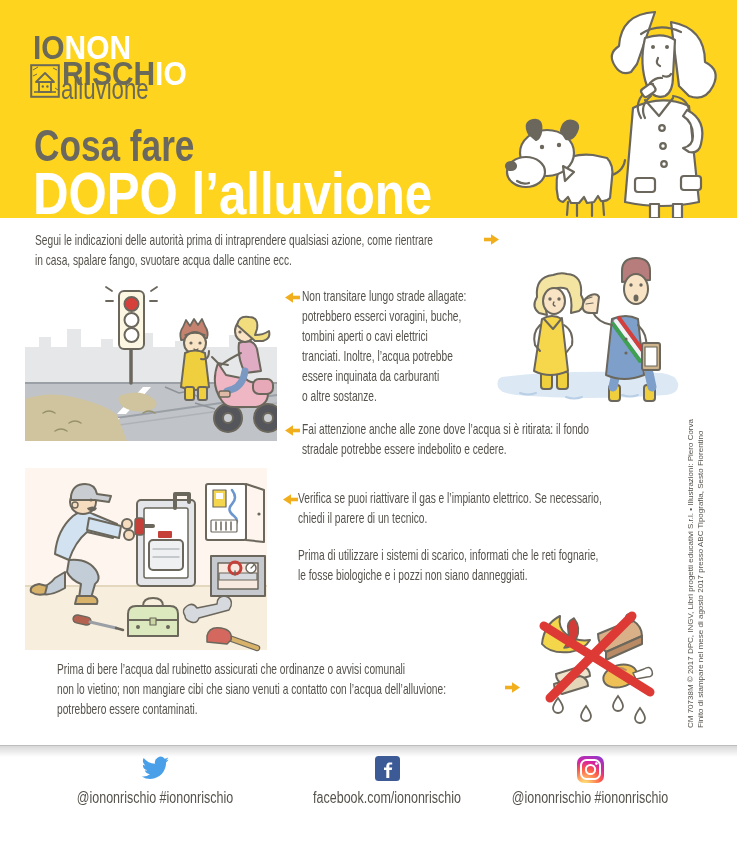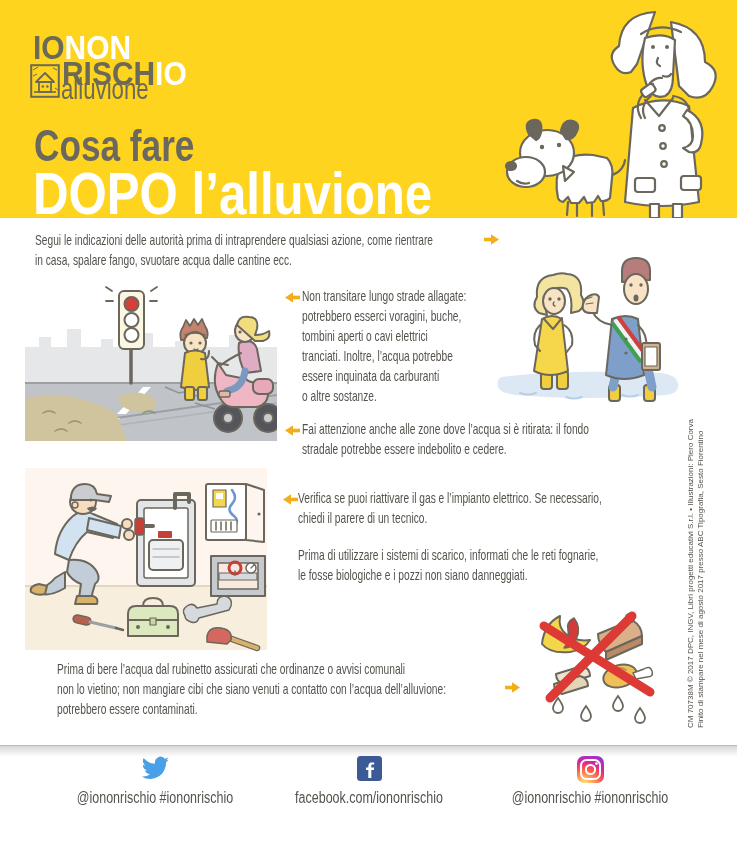--- a/index.html
+++ b/index.html
@@ -342,21 +342,21 @@
 
   <div class="footer-divider"></div>
 
   <div class="social-col" style="left:25px; width:260px;">
     <svg class="social-icon" width="30" height="25" viewBox="0 0 30 25">
       <path d="M29 3.6c-1 .45-2.1.76-3.2.9a5.6 5.6 0 0 0 2.45-3.1 11 11 0 0 1-3.54 1.36A5.55 5.55 0 0 0 15.1 7.82 15.75 15.75 0 0 1 3.66 2.03a5.55 5.55 0 0 0 1.72 7.4 5.5 5.5 0 0 1-2.52-.73v.07a5.55 5.55 0 0 0 4.45 5.44 5.6 5.6 0 0 1-2.5.1 5.56 5.56 0 0 0 5.18 3.85A11.13 11.13 0 0 1 1.77 20.4 15.7 15.7 0 0 0 10.27 22.9c10.2 0 15.78-8.45 15.78-15.78l-.02-.72A11.3 11.3 0 0 0 28.8 3.55z" fill="#4AA0E8"></path>
     </svg>
     <div class="social-label">@iononrischio #iononrischio</div>
   </div>
 
-  <div class="social-col" style="left:239px; width:260px;">
+  <div class="social-col" style="left:257px; width:260px;">
     <svg class="social-icon fb-badge" width="25" height="25" viewBox="0 0 25 25">
       <rect x="0" y="0" width="25" height="25" rx="3.5" fill="#3C5A96"></rect>
       <path d="M17.2 8.6h-2.1c-.4 0-.8.5-.8 1.1v1.8h2.9l-.44 2.6h-2.46V22h-3v-7.9H9V11.5h2.3V10c0-2 1.4-3.6 3.2-3.6h2.7z" fill="#fff"></path>
     </svg>
     <div class="social-label">facebook.com/iononrischio</div>
   </div>
 
   <div class="social-col" style="left:465px; width:250px;">
     <span class="ig-badge">
       <svg width="27" height="27" viewBox="0 0 27 27">

